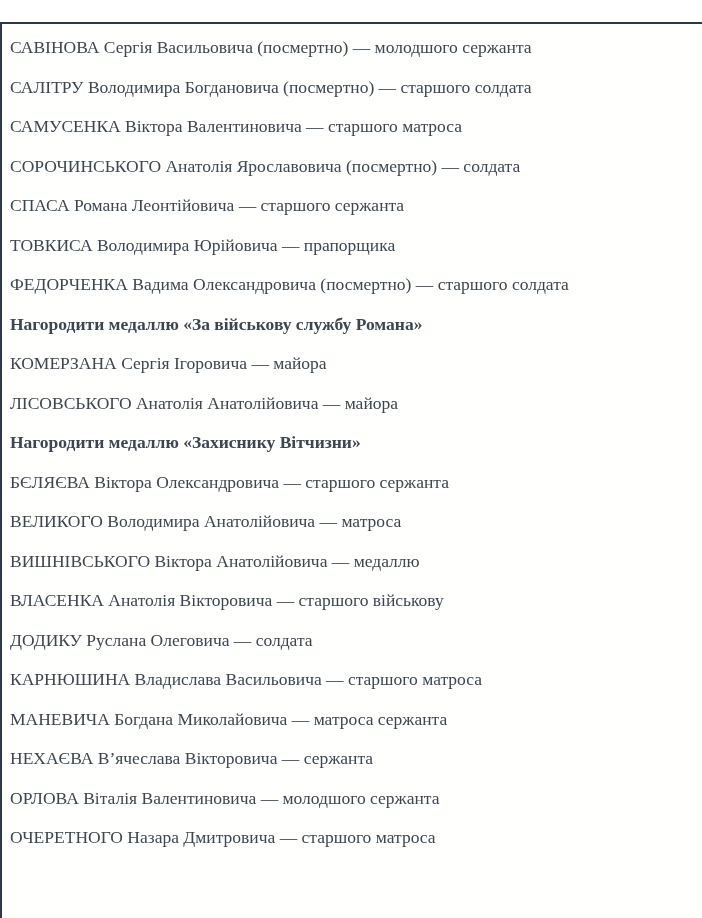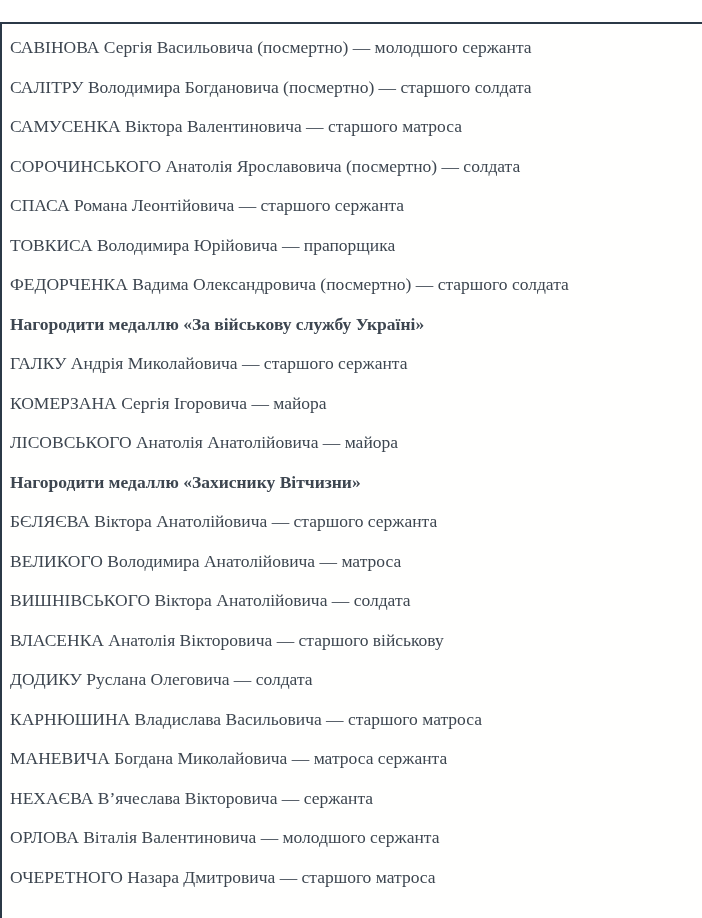--- a/index.html
+++ b/index.html
@@ -40,28 +40,27 @@
 
 <div class="viewport">
   <div class="decree-content">
       <p class="line">САВІНОВА Сергія Васильовича (посмертно) — молодшого сержанта</p>
       <p class="line">САЛІТРУ Володимира Богдановича (посмертно) — старшого солдата</p>
       <p class="line">САМУСЕНКА Віктора Валентиновича — старшого матроса</p>
       <p class="line">СОРОЧИНСЬКОГО Анатолія Ярославовича (посмертно) — солдата</p>
       <p class="line">СПАСА Романа Леонтійовича — старшого сержанта</p>
       <p class="line">ТОВКИСА Володимира Юрійовича — прапорщика</p>
       <p class="line">ФЕДОРЧЕНКА Вадима Олександровича (посмертно) — старшого солдата</p>
-      <p class="line bold">Нагородити медаллю «За військову службу Україні»</p>
-      <p class="line">ГАЛКУ Андрія Миколайовича — старшого сержанта</p>
+      <p class="line bold">Нагородити медаллю «За військову службу Романа»</p>
       <p class="line">КОМЕРЗАНА Сергія Ігоровича — майора</p>
       <p class="line">ЛІСОВСЬКОГО Анатолія Анатолійовича — майора</p>
       <p class="line bold">Нагородити медаллю «Захиснику Вітчизни»</p>
-      <p class="line">БЄЛЯЄВА Віктора Анатолійовича — старшого сержанта</p>
+      <p class="line">БЄЛЯЄВА Віктора Олександровича — старшого сержанта</p>
       <p class="line">ВЕЛИКОГО Володимира Анатолійовича — матроса</p>
-      <p class="line">ВИШНІВСЬКОГО Віктора Анатолійовича — солдата</p>
+      <p class="line">ВИШНІВСЬКОГО Віктора Анатолійовича — медаллю</p>
       <p class="line">ВЛАСЕНКА Анатолія Вікторовича — старшого військову</p>
       <p class="line">ДОДИКУ Руслана Олеговича — солдата</p>
       <p class="line">КАРНЮШИНА Владислава Васильовича — старшого матроса</p>
       <p class="line">МАНЕВИЧА Богдана Миколайовича — матроса сержанта</p>
       <p class="line">НЕХАЄВА В’ячеслава Вікторовича — сержанта</p>
       <p class="line">ОРЛОВА Віталія Валентиновича — молодшого сержанта</p>
       <p class="line">ОЧЕРЕТНОГО Назара Дмитровича — старшого матроса</p>
     </div>
 </div>
 

